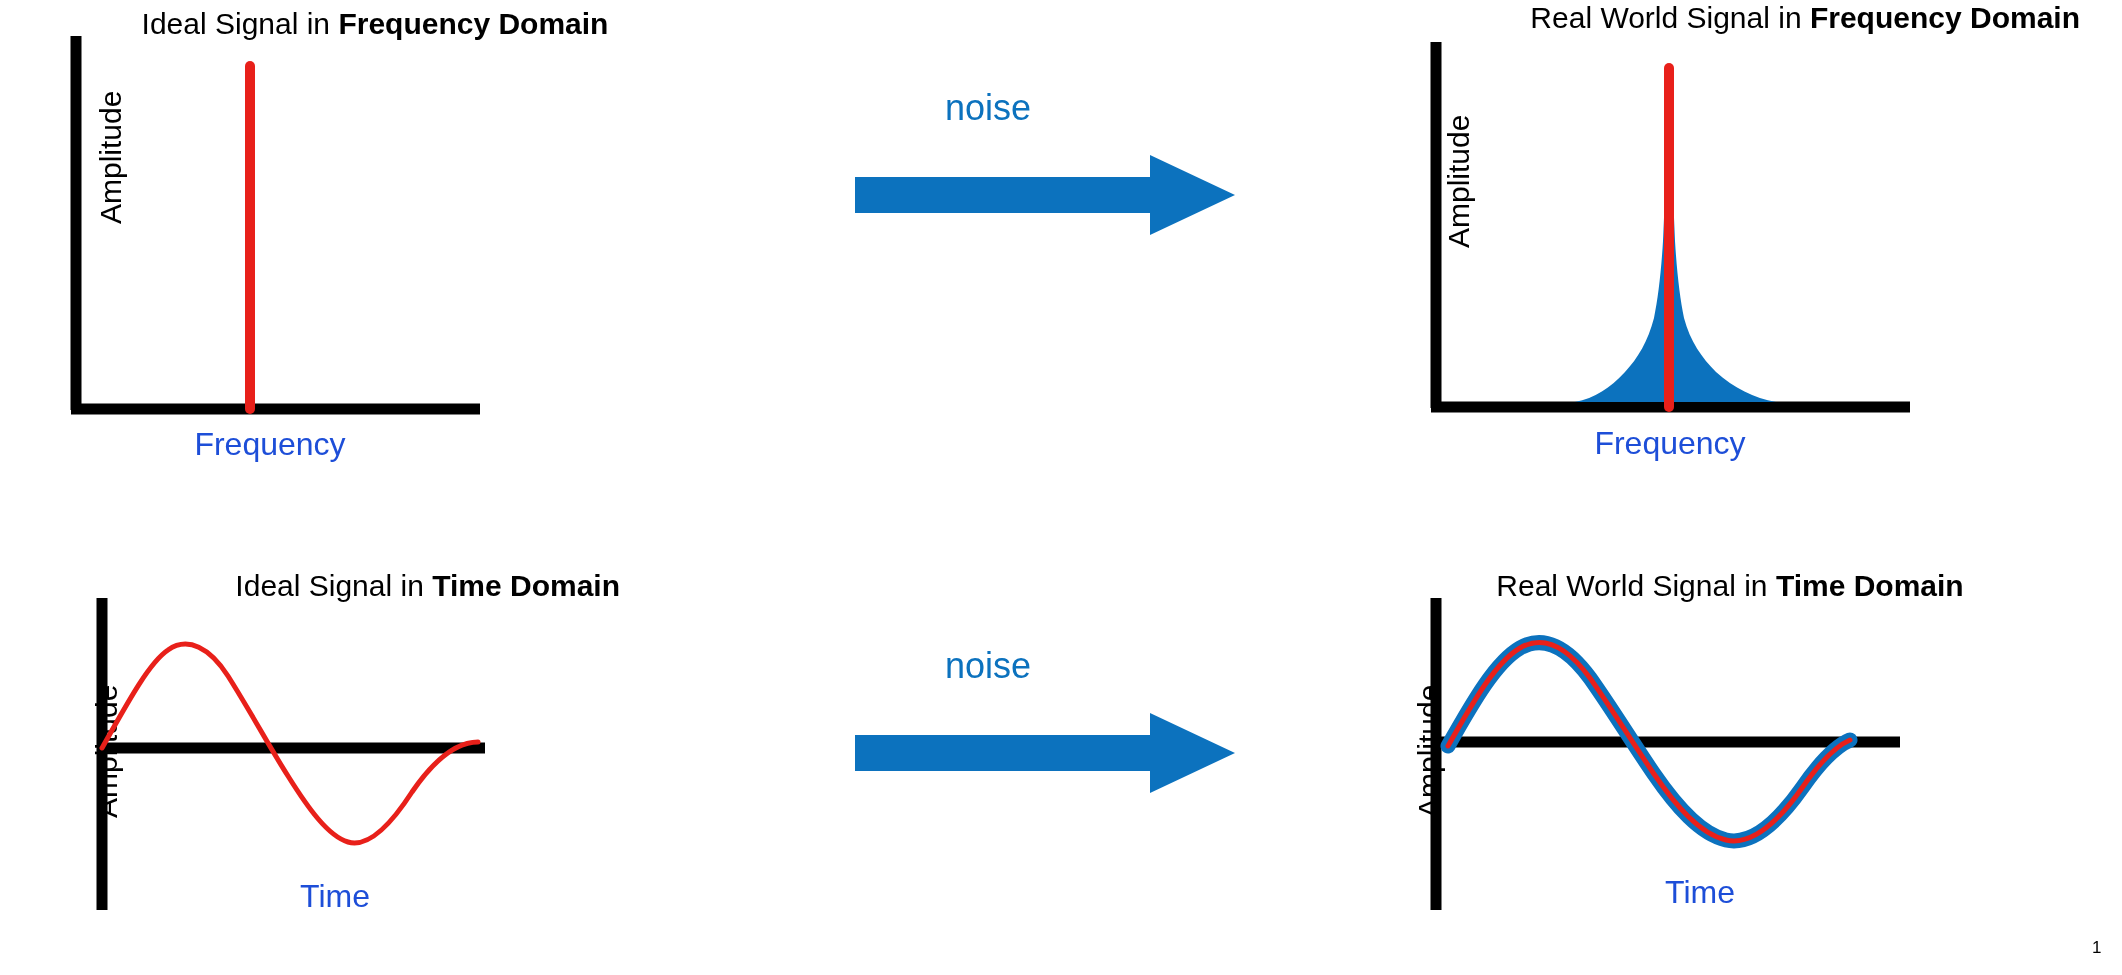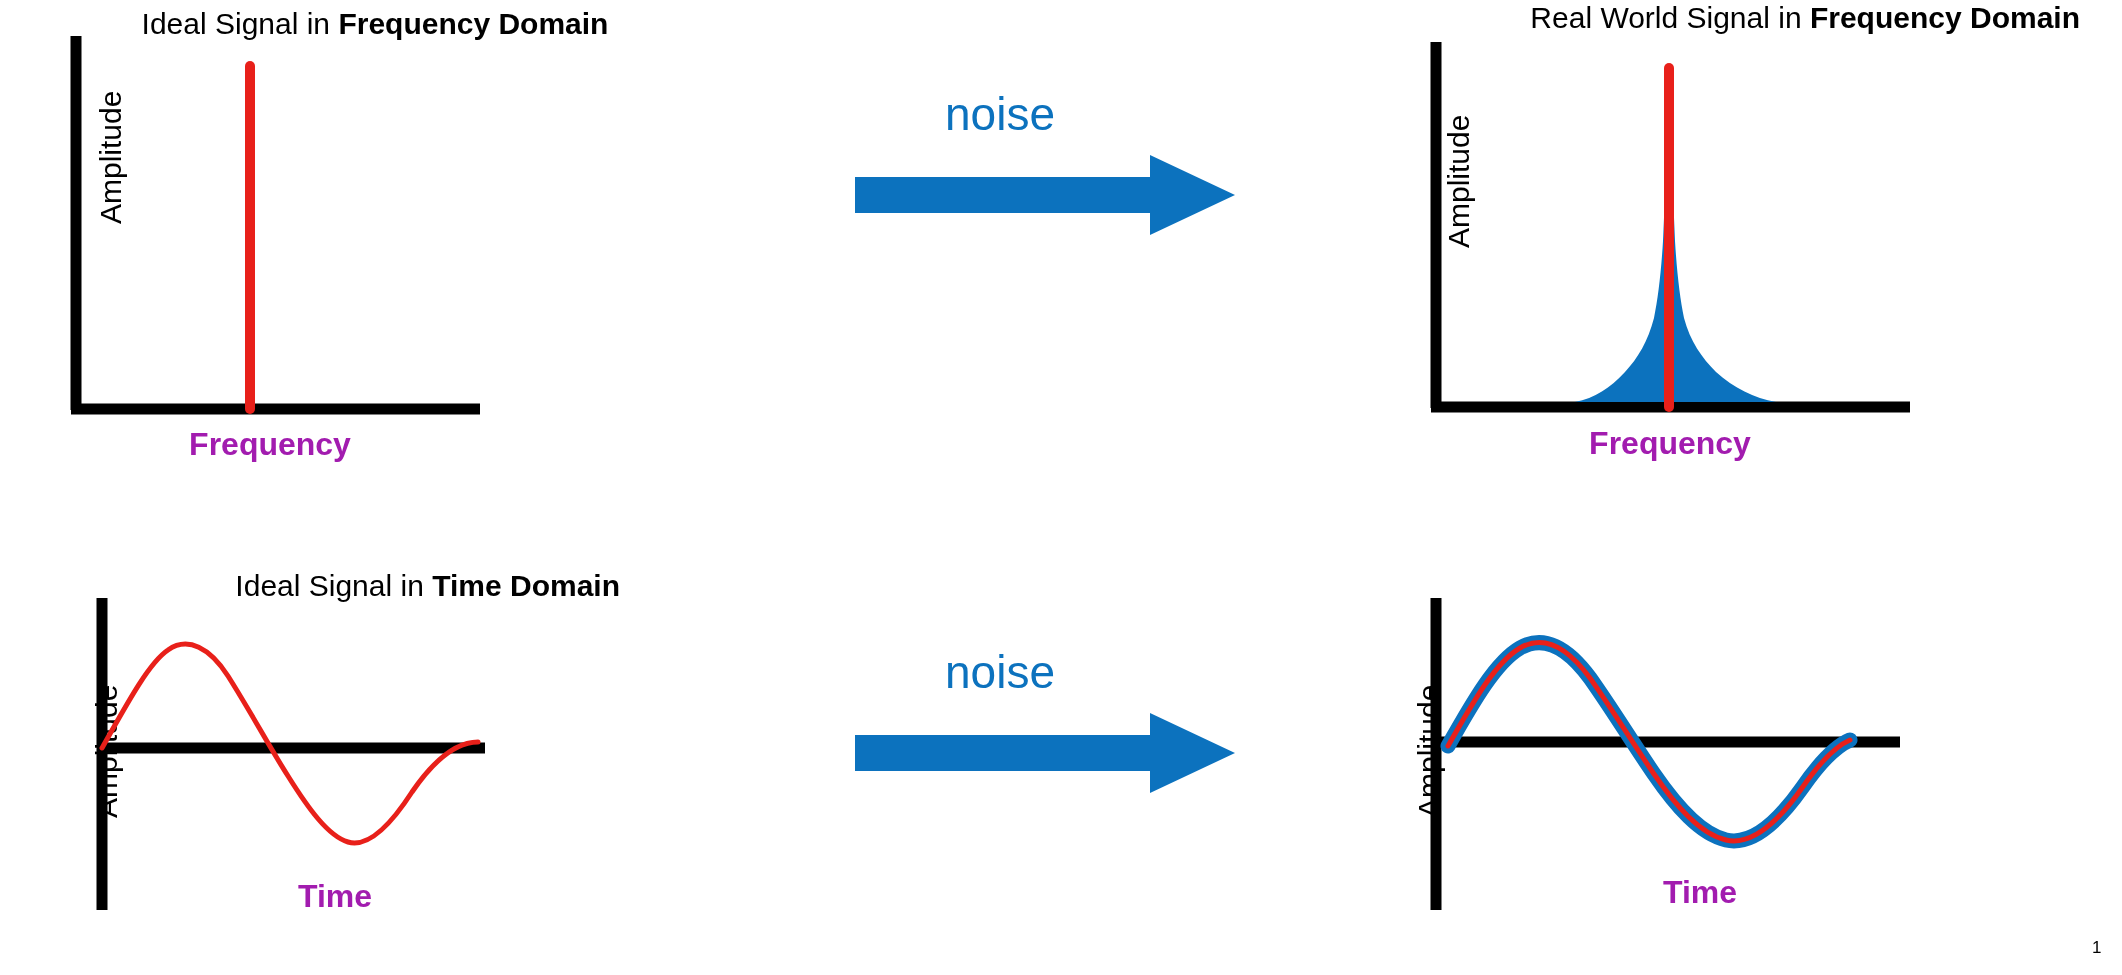--- a/index.html
+++ b/index.html
@@ -41,33 +41,32 @@
     position: absolute;
     font-size: 30px;
     color: #000000;
     white-space: nowrap;
     transform-origin: 0 0;
     transform: rotate(-90deg);
   }
   .axis-label-x {
     position: absolute;
     font-size: 32px;
-    color: #a21caf;
+    color: #1d4ed8;
     white-space: nowrap;
     text-align: center;
-    font-weight: bold;
   }
 
   .plot-svg { position: absolute; display: block; }
 
   
   .noise-group { position: absolute; }
   .noise-word {
     position: absolute;
-    font-size: 46px;
+    font-size: 36px;
     color: #0c72be;
     white-space: nowrap;
   }
   .arrow-svg { position: absolute; display: block; }
 
   .page-number {
     position: absolute;
     font-size: 17px;
     color: #000000;
   }
@@ -147,20 +146,23 @@
                C 248 218, 268 246, 288 252
                C 308 258, 330 236, 352 202
                C 374 170, 396 152, 418 152" stroke="#e8201a" stroke-width="5" fill="none" stroke-linecap="round"></path>
     </svg>
 
     <div class="axis-label-x" style="left:130px; top:310px; width:290px;">Time</div>
   </div>
 
   <div class="panel" style="left:1400px; top:568px; width:680px; height:380px;">
 
+    <div class="panel-title" style="top:0px; left:20px; width:620px; text-align:center;">
+      <span>Real World Signal in </span><span class="strong">Time Domain</span>
+    </div>
 
     <div class="axis-label-y" style="left:12px; top:250px;">Amplitude</div>
 
     <svg class="plot-svg" style="left:0px; top:22px;" width="680" height="340" viewBox="0 0 680 340">
 
       <path d="M 36 8 L 36 320" stroke="#000000" stroke-width="11" fill="none"></path>
       <path d="M 32 152 L 500 152" stroke="#000000" stroke-width="11" fill="none"></path>
 
       <path d="M 48 156
                C 74 110, 96 72, 120 58

